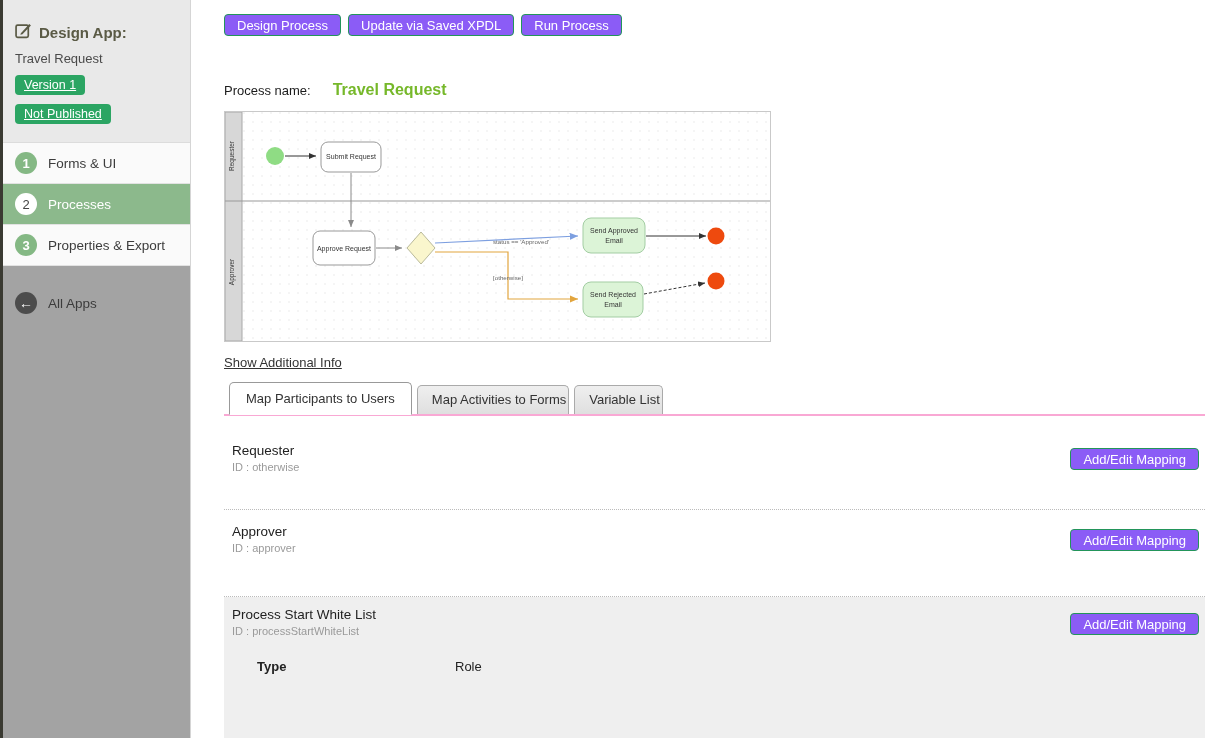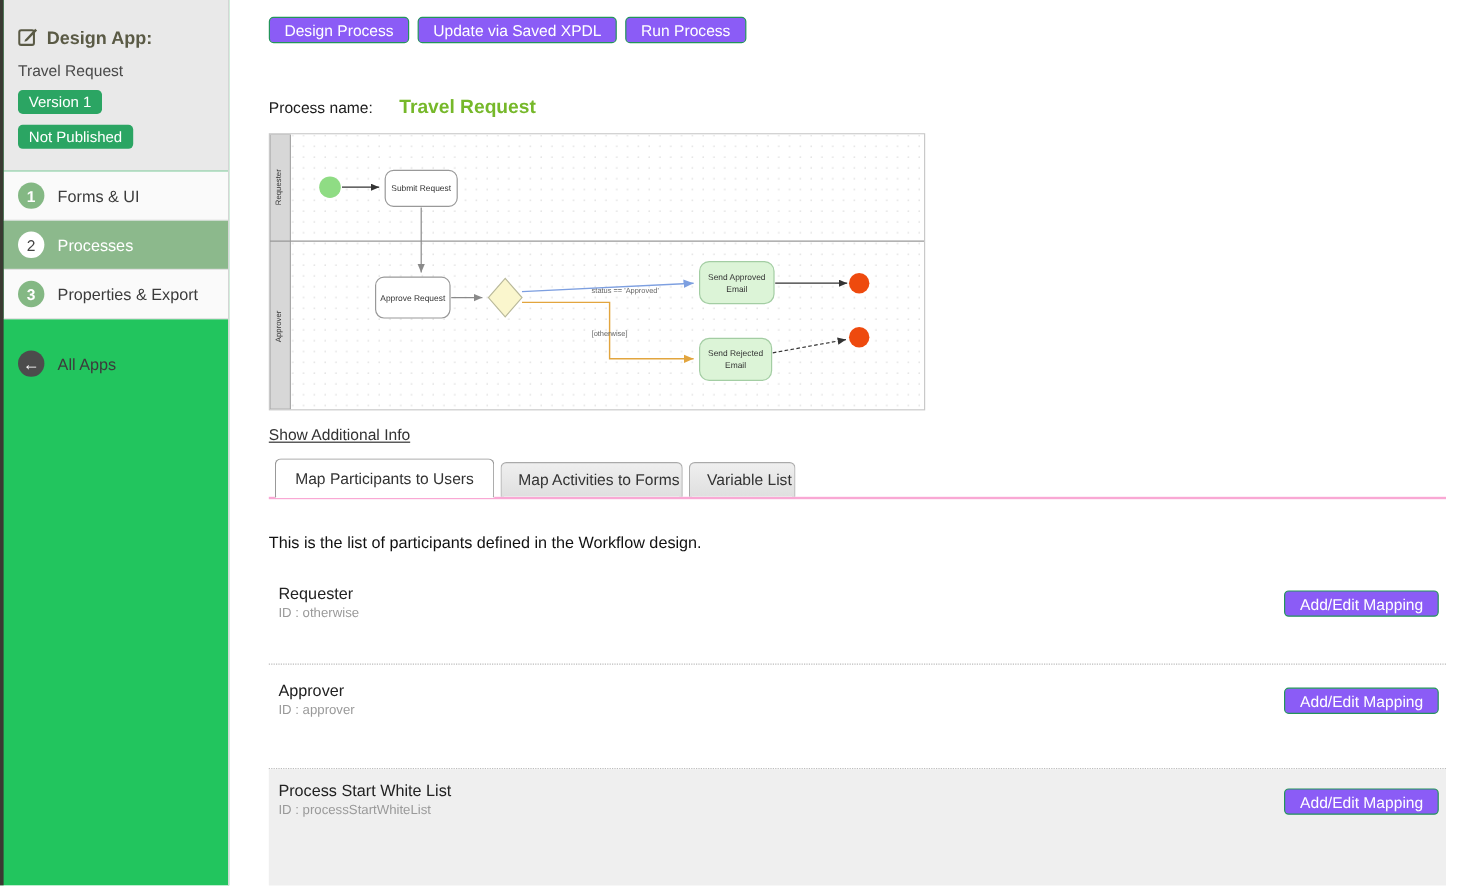--- a/index.html
+++ b/index.html
@@ -2,29 +2,29 @@
 <html><head>
 <meta charset="utf-8">
 <style>
   * { margin:0; padding:0; box-sizing:border-box; }
   html,body { width:1215px; height:738px; overflow:hidden; background:#fff;
     font-family:"Liberation Sans", sans-serif; font-size:13px; color:#222; }
   .app { position:relative; width:1215px; height:738px; display:flex; }
 
   
   .sidebar { position:relative; width:191px; min-width:191px; height:738px;
-    background:#22c55e; border-right:1px solid #d5d5d5; }
+    background:#a3a3a3; border-right:1px solid #d5d5d5; }
   .edge-strip { position:absolute; left:0; top:0; bottom:0; width:3px; background:#3a3a32; }
   .sb-inner { margin-left:3px; }
   .sb-header { background:#e9e9e9; padding:22px 12px 18px 12px; }
   .sb-title-row { display:flex; align-items:center; gap:7px; }
   .sb-title { font-size:15px; font-weight:bold; color:#5a5a45; }
   .sb-appname { margin-top:9px; font-size:13px; color:#4a4a4a; }
   .badge { display:inline-block; background:#2ba563; color:#fff; font-size:12.5px;
-    padding:3px 9px; border-radius:4px; margin-top:9px; }
+    padding:3px 9px; border-radius:4px; margin-top:9px;text-decoration:underline; }
   .badge-wrap { display:block; }
   .sb-nav { border-top:1px solid #dcdcdc; }
   .sb-item { display:flex; align-items:center; padding:9px 12px; gap:11px;
     border-bottom:1px solid #e2e2e2; background:#fafafa; cursor:pointer; }
   .sb-item .num { width:22px; height:22px; min-width:22px; border-radius:50%;
     background:#84b884; color:#fff; font-size:13px; font-weight:bold;
     display:flex; align-items:center; justify-content:center; }
   .sb-item .lbl { color:#3c3c3c; font-size:13.5px; }
   .sb-item.active { background:#8cb98c; }
   .sb-item.active .num { background:#fff; color:#444; font-weight:normal; }
@@ -202,21 +202,20 @@
     </div>
 
     <a class="info-link">Show Additional Info</a>
 
     <div class="tabs">
       <div class="tab active">Map Participants to Users</div>
       <div class="tab">Map Activities to Forms</div>
       <div class="tab">Variable List</div>
     </div>
 
-    <p class="intro">This is the list of participants defined in the Workflow design.</p>
 
     <section class="rows">
 
       <div class="p-row">
         <div class="p-name">Requester</div>
         <div class="p-id">ID : otherwise</div>
         <div class="pad-spacer-1"></div>
         <button class="g-btn map-btn">Add/Edit Mapping</button>
       </div>
 
@@ -225,18 +224,25 @@
         <div class="p-id">ID : approver</div>
         <div class="pad-spacer-2"></div>
         <button class="g-btn map-btn" style="top:19px;">Add/Edit Mapping</button>
       </div>
 
       <div class="p-row expanded grow-row" style="padding-top:10px;">
         <div class="p-name">Process Start White List</div>
         <div class="p-id">ID : processStartWhiteList</div>
         <button class="g-btn map-btn">Add/Edit Mapping</button>
 
+        <div class="detail">
+          <div class="d-line">
+            <div class="d-label">Type</div>
+            <div class="d-value">Role</div>
+          </div>
+
+        </div>
 
       </div>
 
     </section>
   </main>
 </div>
 
 </body></html>

